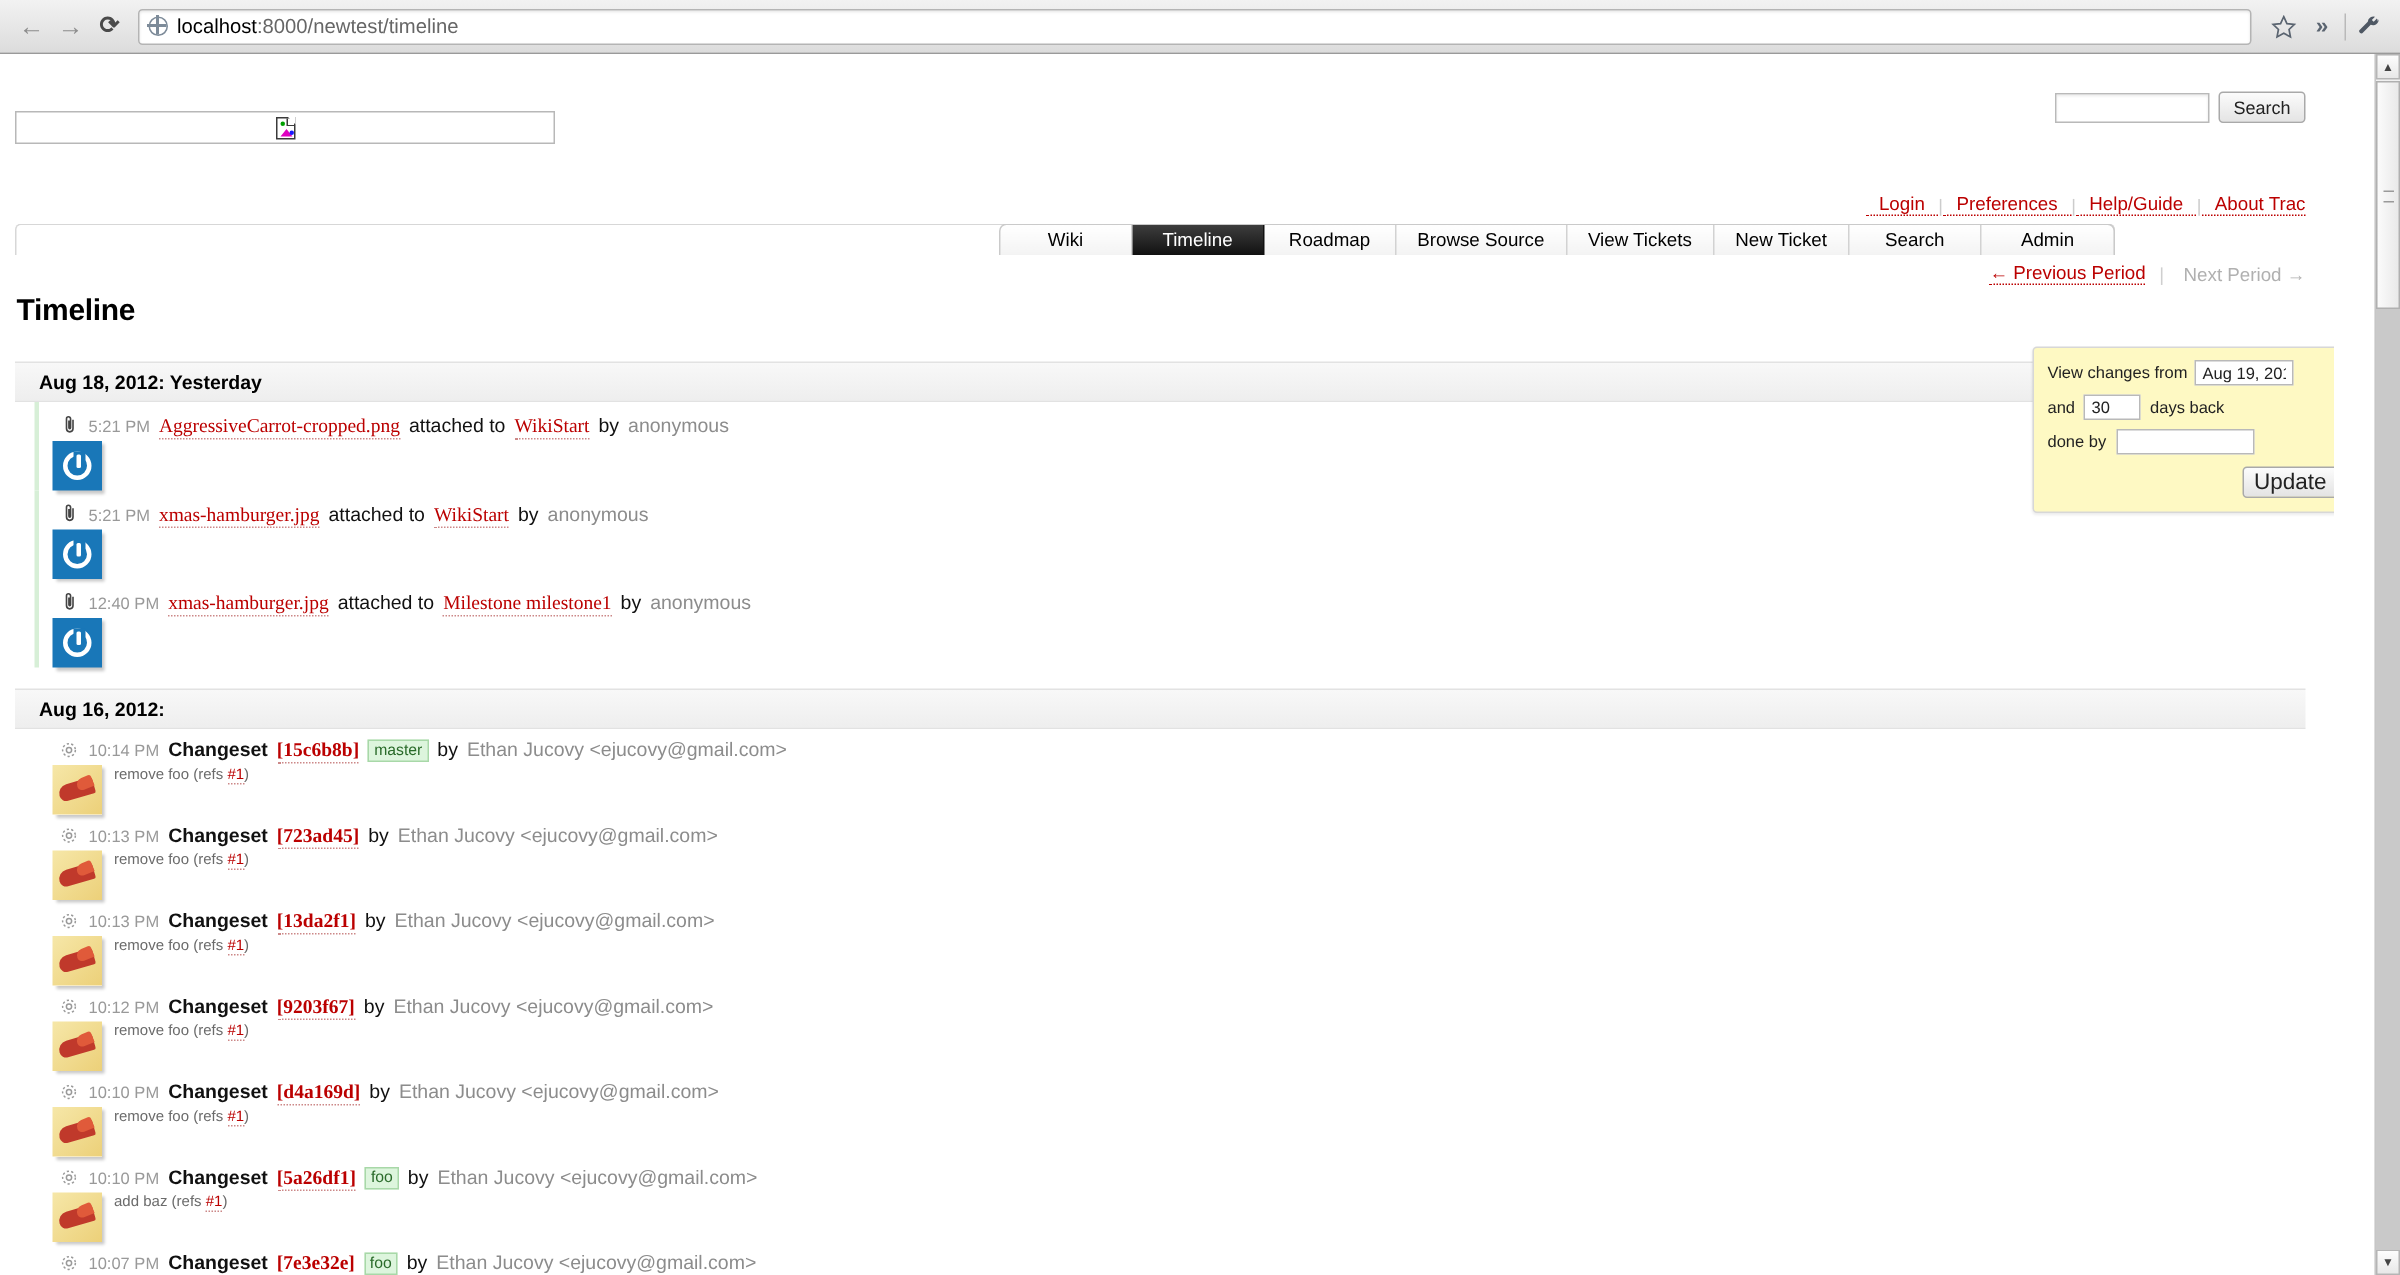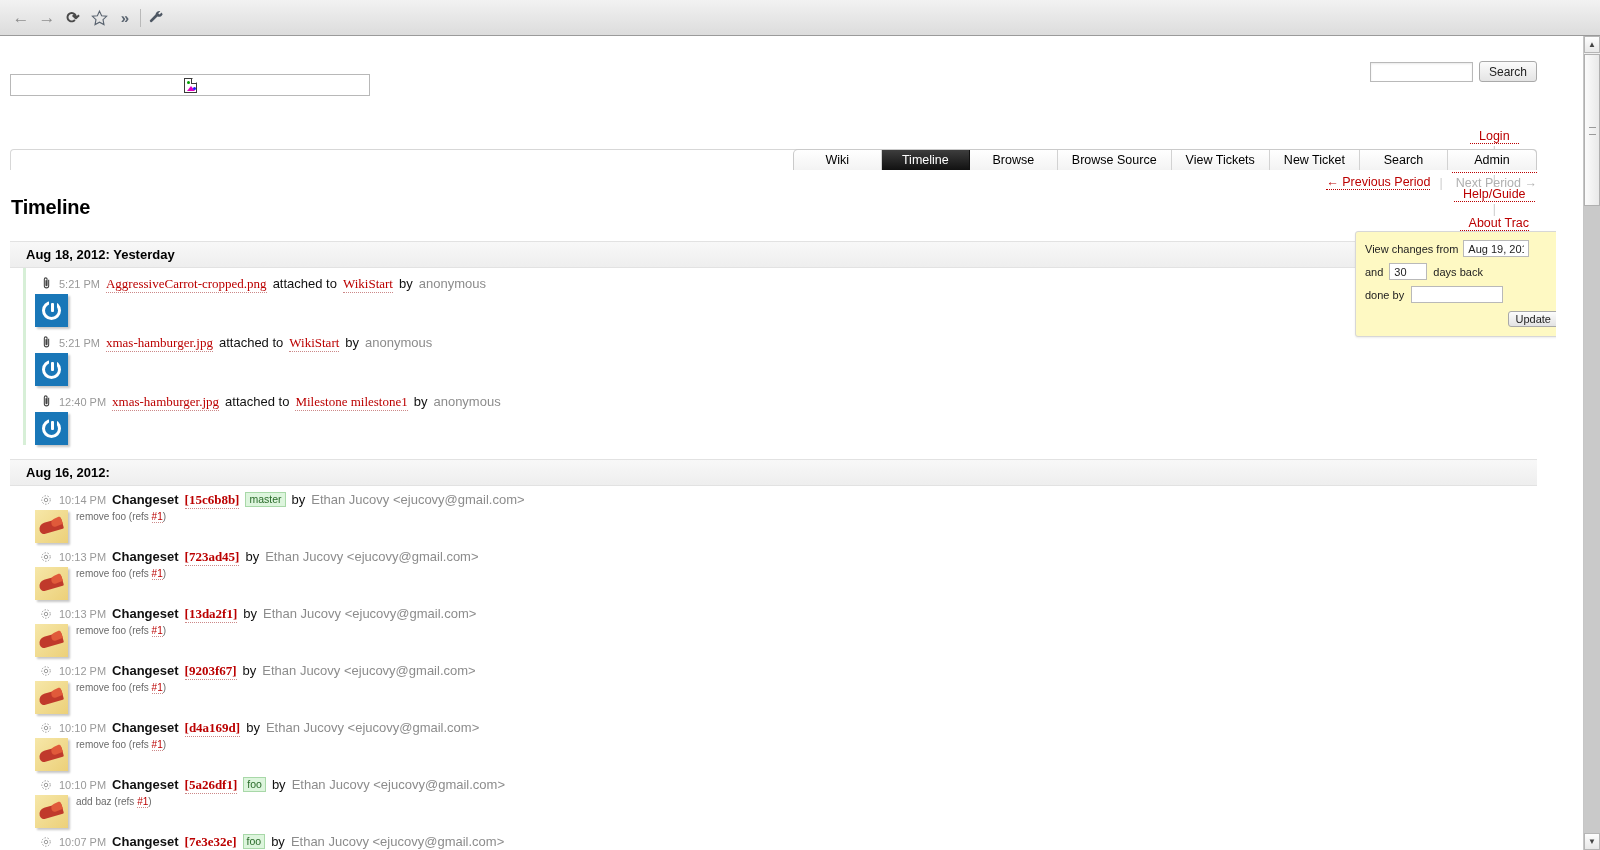--- a/index.html
+++ b/index.html
@@ -104,34 +104,33 @@
     background: linear-gradient(#fbfbfb, #e4e4e4);
     border: 1px solid #a9a9a9; border-radius: 3px;
     display: flex; align-items: center;
     font-family: "Liberation Sans", sans-serif;
   }
 
   #metanav {
     position: absolute; right: 19px; top: 93px;
     display: flex; align-items: center;
     font-size: 12.5px;
-    flex-direction: column;
   }
   #metanav a {
     color: #bb0000; text-decoration: none;
     border-bottom: 1px dotted #bb0000;
     padding: 0 9px;
   }
   #metanav .sep { color: #ccc; font-size: 12px; }
   #metanav a:last-child { padding-right: 0; }
 
   
   #mainnav-wrap {
     position: absolute; left: 10px; top: 113px;
-    width: 1527px; height: 21px;
+    width: 1400px; height: 21px;
   }
   #mainnav-bg {
     position: absolute; inset: 0;
     background: #fff;
     border: 1px solid #d7d7d7;
     border-radius: 4px 4px 0 0;
     border-bottom: none;
   }
   #mainnav {
     position: absolute; right: 0; top: 0;
@@ -199,21 +198,21 @@
     width: 11px; height: 11px; flex: 0 0 auto;
     border: 1px solid #999; background: linear-gradient(#fff,#eaeaea);
     margin-right: 6px; position: relative;
   }
   .checkbox::after {
     content: "✓"; position: absolute; left: 0px; top: -3px;
     font-size: 11px; color: #111; line-height: 11px;
   }
   #prefs .update-wrap { display: flex; justify-content: flex-end; margin-top: 8px; }
   #update-btn {
-    font-size: 11px; padding: 1px 7px;
+    font-size: 15px; padding: 1px 7px;
     background: linear-gradient(#fcfcfc, #e3e3e3);
     border: 1px solid #a9a9a9; border-radius: 3px;
     color: #222; font-family: "Liberation Sans", sans-serif;
   }
 
   
   #timeline { position: absolute; left: 10px; top: 205px; width: 1527px; }
   .day-head {
     background: linear-gradient(#f8f8f8, #eeeeee);
     border-top: 1px solid #e2e2e2;
@@ -315,20 +314,24 @@
     background: #c9c9c9;
   }
 </style>
 </head>
 <body>
 
 <div id="browser-chrome">
   <div class="nav-btn">←</div>
   <div class="nav-btn">→</div>
   <div class="nav-btn reload">⟳</div>
+  <div id="urlbar">
+    <span id="page-icon"></span>
+    <span id="url-text"><span>localhost</span><span class="dim">:8000/newtest/timeline</span></span>
+  </div>
   <div class="chrome-icon">
     <svg width="17" height="17" viewBox="0 0 24 24" fill="none" stroke="#5a6470" stroke-width="1.6">
       <polygon points="12,3 15,9.5 22,10.3 17,15 18.3,22 12,18.6 5.7,22 7,15 2,10.3 9,9.5"></polygon>
     </svg>
   </div>
   <div class="chrome-icon" style="font-size:15px;font-weight:bold;">»</div>
   <div id="chrome-sep"></div>
   <div class="chrome-icon">
     <svg width="17" height="17" viewBox="0 0 24 24" fill="#4e5763">
       <path d="M21 5.5a5.5 5.5 0 0 1-7.6 5.1L6.2 17.8a2 2 0 1 1-2.8-2.8l7.2-7.2A5.5 5.5 0 0 1 17.4 3l-3 3 1.8 1.8 3-3c.5.8.8 1.7.8 2.7z"></path>
@@ -359,21 +362,21 @@
     <a>Help/Guide</a>
     <span class="sep">|</span>
     <a>About Trac</a>
   </div>
 
   <div id="mainnav-wrap">
     <div id="mainnav-bg"></div>
     <div id="mainnav">
       <div class="tab">Wiki</div>
       <div class="tab active">Timeline</div>
-      <div class="tab">Browse</div>
+      <div class="tab">Roadmap</div>
       <div class="tab">Browse Source</div>
       <div class="tab">View Tickets</div>
       <div class="tab">New Ticket</div>
       <div class="tab">Search</div>
       <div class="tab">Admin</div>
     </div>
   </div>
 
   <div id="ctxnav">
     <a>← Previous Period</a>

